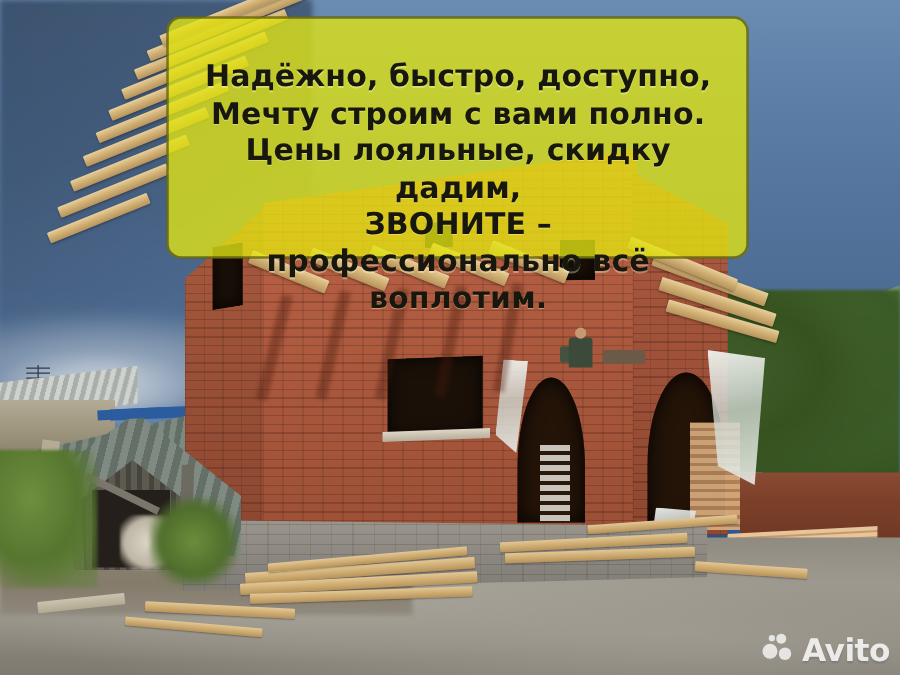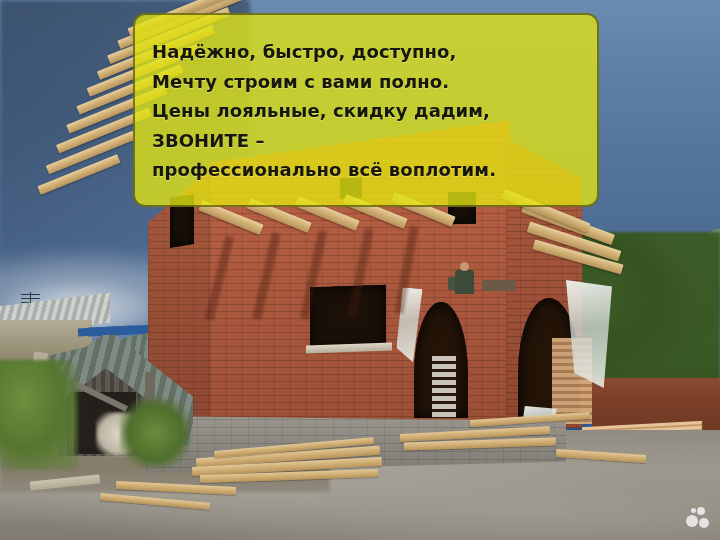--- a/index.html
+++ b/index.html
@@ -302,29 +302,30 @@
   .banner{
     position:absolute;left:133px;top:13px;width:466px;height:194px;
     background:rgba(224,226,20,.80);
     border:2px solid rgba(38,38,14,.55);
     border-radius:12px;
     box-sizing:border-box;
     padding:22px 16px 0 17px;
     backdrop-filter:saturate(1.2);
   }
   .banner-text{
-    margin:0;
+    margin:10px;
     color:#17170d;
     font-family:"DejaVu Sans","Liberation Sans",sans-serif;
     font-weight:bold;
-    font-size:18px;
+    font-size:24px;
     line-height:29.5px;
     letter-spacing:.1px;
     white-space:pre-line;
     text-shadow:0 1px 0 rgba(255,255,210,.35);
+    text-align:center;
   }
 
   
   .avito{
     position:absolute;right:8px;bottom:7px;
     display:flex;align-items:center;gap:6px;
     opacity:.82;
   }
   .avito-logo{position:relative;width:26px;height:26px;}
   .avito-logo i{position:absolute;display:block;border-radius:50%;background:#ffffff;opacity:.92;}
@@ -458,15 +459,16 @@
 профессионально всё воплотим.</p>
   </div>
 
   <div class="avito">
     <span class="avito-logo">
       <i class="al1"></i>
         <i class="al2"></i>
         <i class="al3"></i>
         <i class="al4"></i>
     </span>
+    <span class="avito-word">Avito</span>
   </div>
 
 </div>
 
 </body></html>

